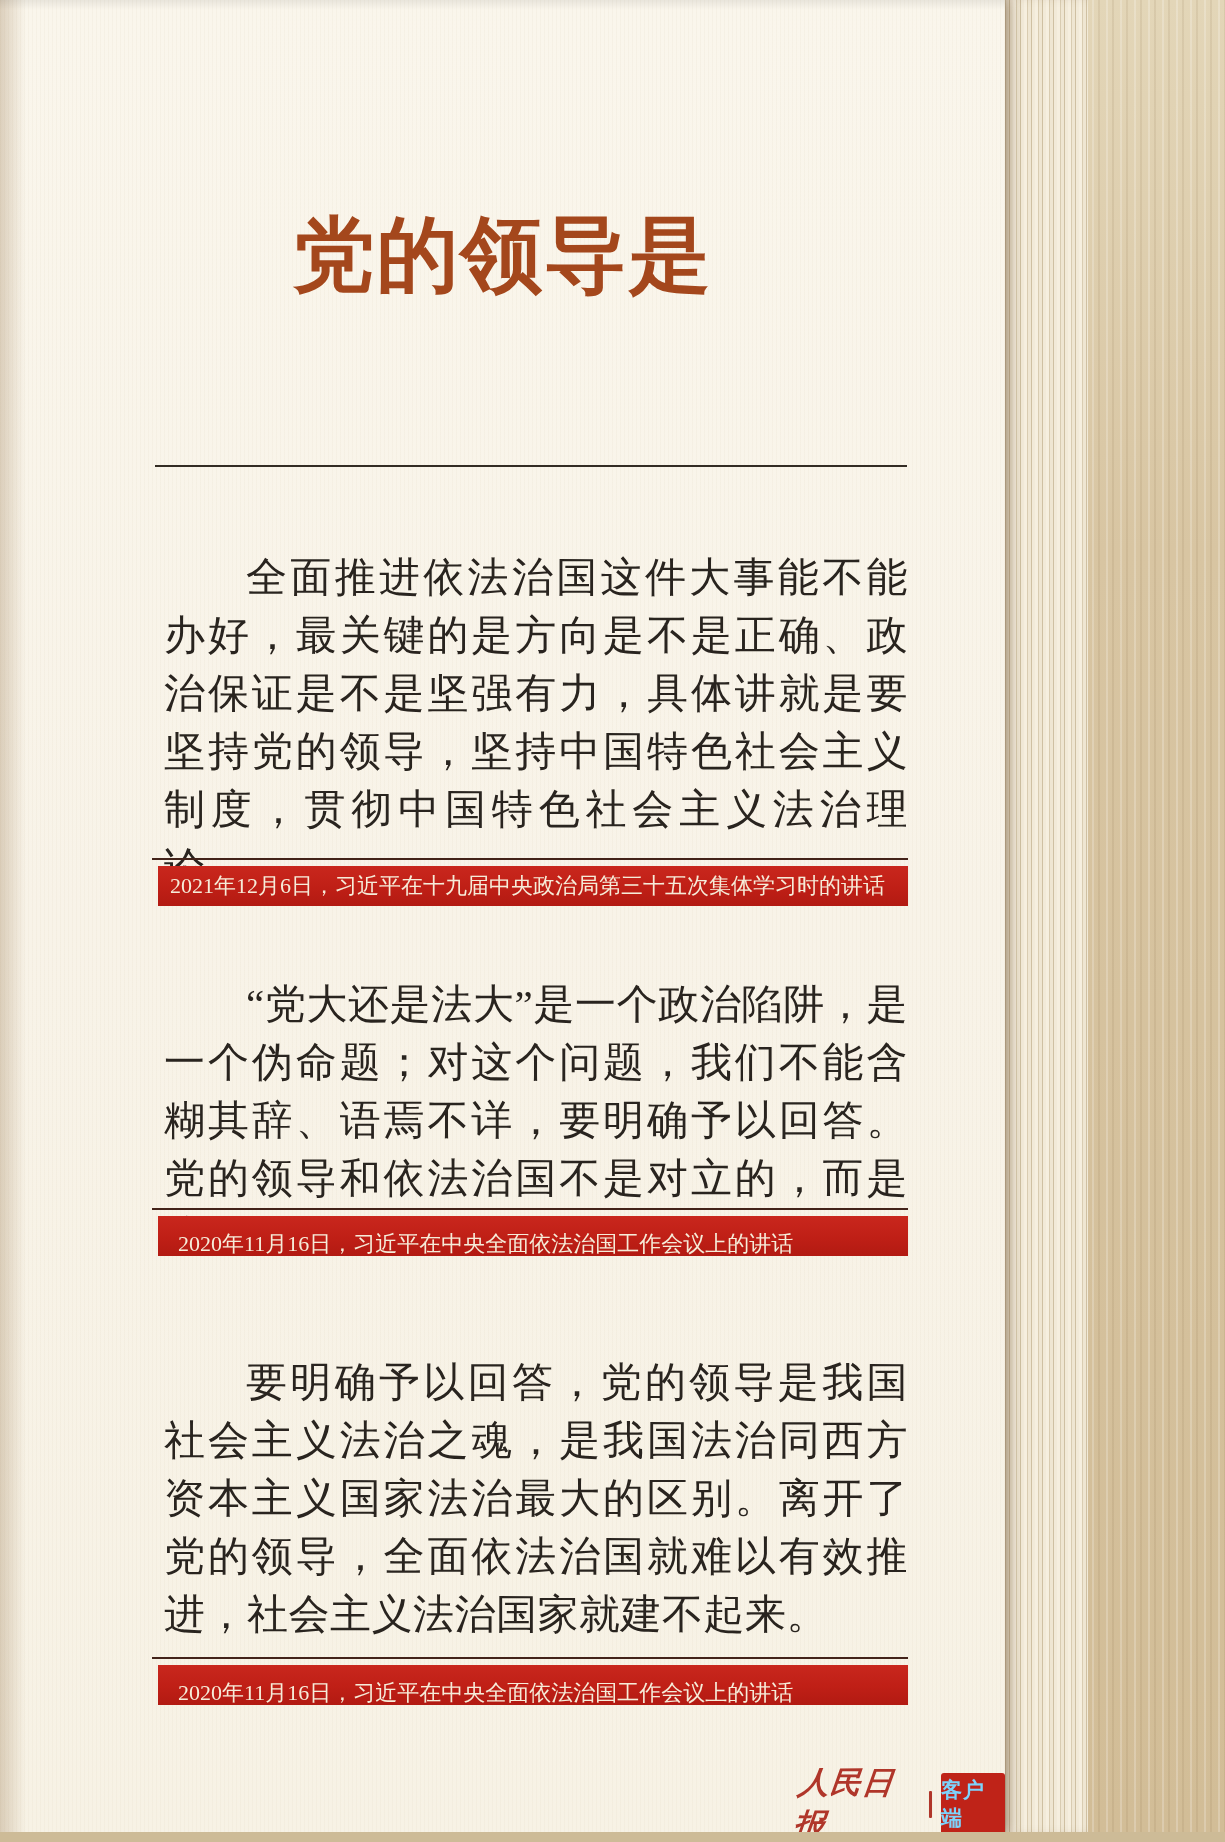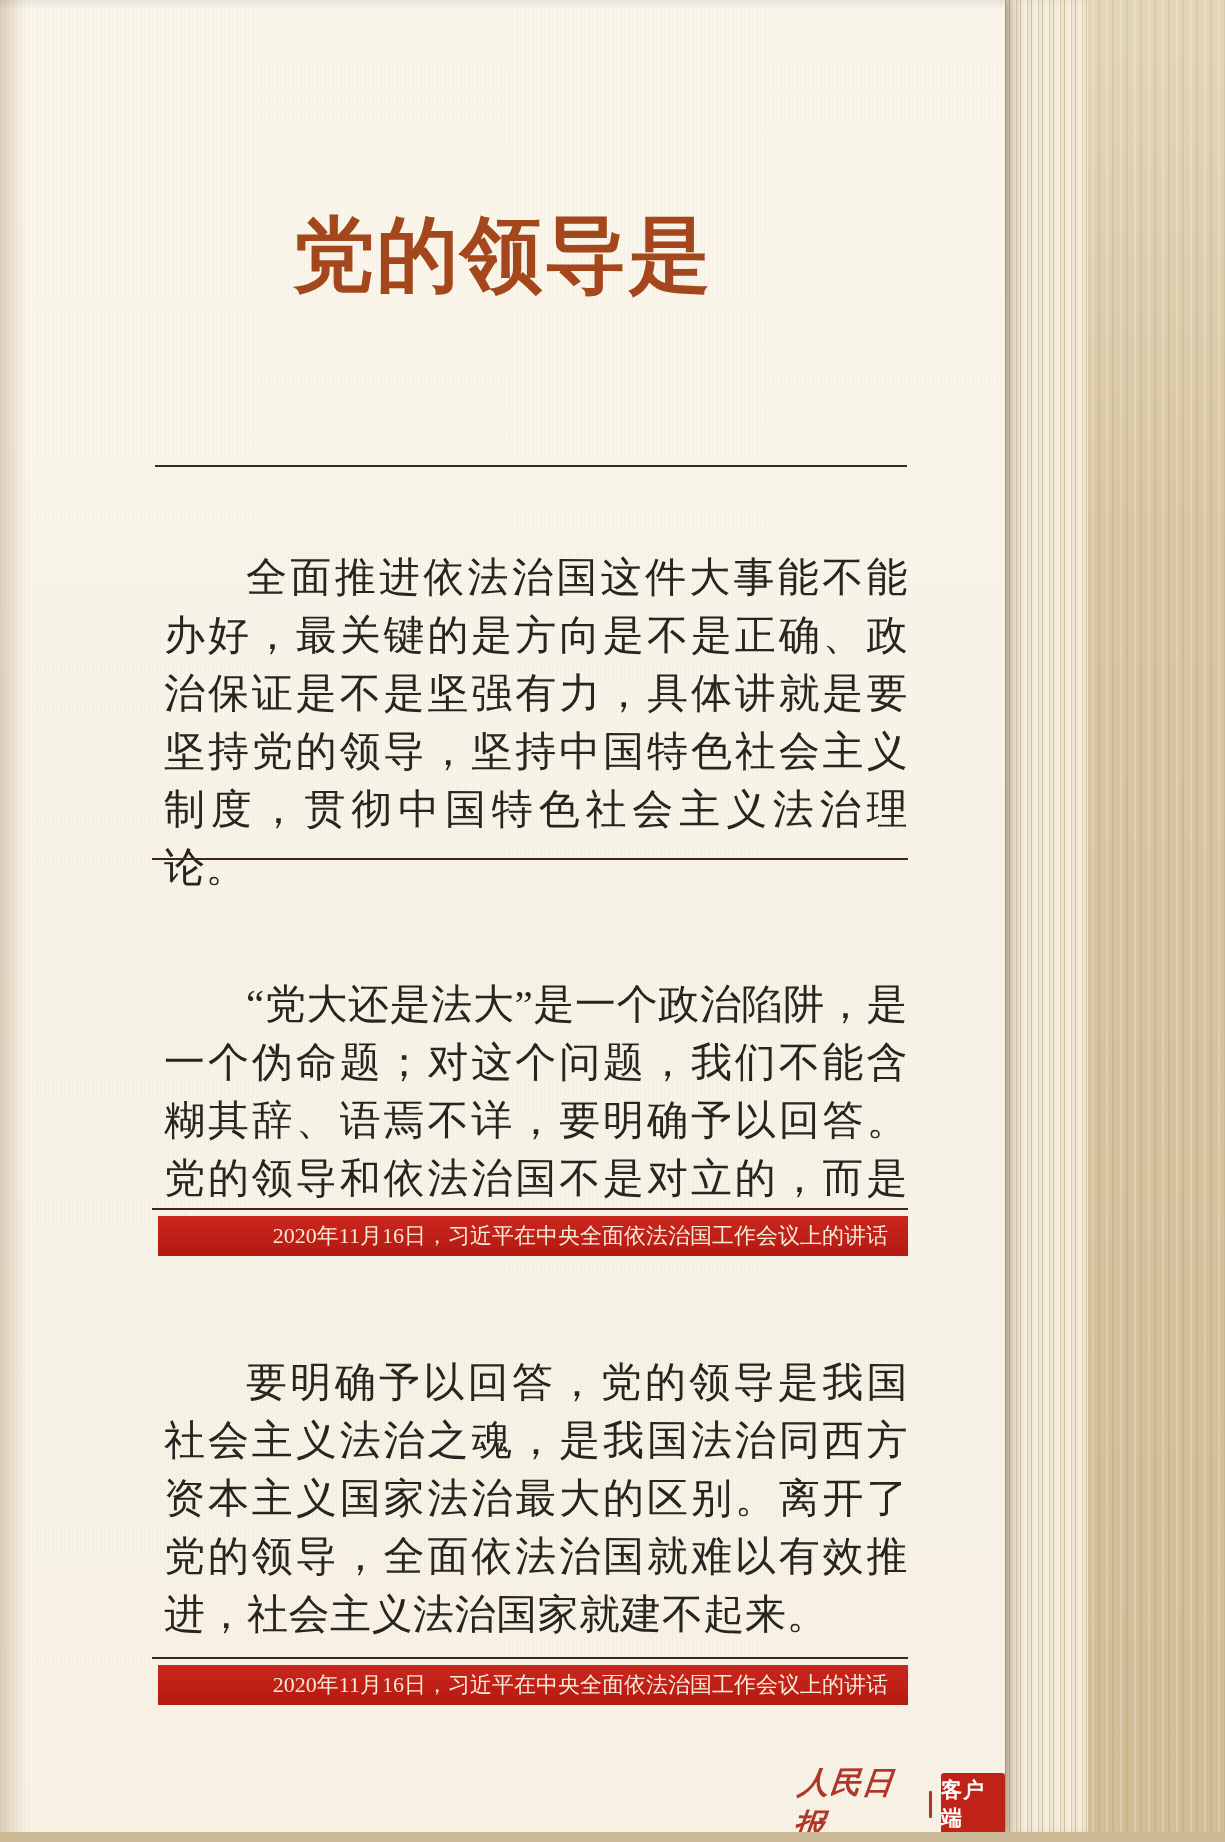--- a/index.html
+++ b/index.html
@@ -60,56 +60,59 @@
   .q2{top:975px;}
   .q3{top:1353px;}
   .src-hairline{
     position:absolute;left:152px;width:756px;height:2px;background:#43231a;
   }
   .h1{top:858px;} .h2{top:1208px;} .h3{top:1657px;}
   .src-banner{
     position:absolute;left:158px;width:750px;height:40px;
     background:linear-gradient(180deg,#c9271d 0,#bf1f16 55%,#b21a12 100%);
     color:#f6ecd9;font-size:22px;line-height:40px;
-    text-align:right;box-sizing:border-box;padding:0 20px;white-space:nowrap;overflow:hidden;
+    box-sizing:border-box;padding:8px 20px;white-space:nowrap;overflow:hidden;
   }
   .b1{top:866px;text-align:left;padding:0 12px;}
   .b2{top:1216px;} .b3{top:1665px;}
   .footer{
     position:absolute;top:1786px;left:796px;height:36px;
     display:flex;align-items:center;gap:9px;
   }
   .brand-script{
     color:#b0362a;font-size:31px;font-weight:700;font-style:italic;
     transform:skewX(-6deg);letter-spacing:1px;
     font-family:"DejaVu Serif","Liberation Serif",serif;
   }
   .brand-bar{width:3px;height:27px;background:#b0362a;border-radius:1px;}
   .brand-box{
-    background:#bf2318;color:#ffffff;font-size:21px;font-weight:700;
+    background:#bf2318;color:#7dd3fc;font-size:21px;font-weight:700;
     padding:3px 0;border-radius:3px;letter-spacing:1px;
     font-family:"Liberation Sans","DejaVu Sans",sans-serif;
   }
 </style>
 </head>
 <body>
 
 <div class="canvas">
   <div class="bg-wood"></div>
   <div class="page-stack"></div>
   <div class="page">
 
     <h1 class="title">
       <span>党的领导是</span><br>
     </h1>
 
     <div class="divider"></div>
 
     <p class="quote-text q1">全面推进依法治国这件大事能不能办好，最关键的是方向是不是正确、政治保证是不是坚强有力，具体讲就是要坚持党的领导，坚持中国特色社会主义制度，贯彻中国特色社会主义法治理论。</p>
     <div class="src-hairline h1"></div>
+    <div class="src-banner b1">
+      <span>2021年12月6日，习近平在十九届中央政治局第三十五次集体学习时的讲话</span>
+    </div>
 
     <p class="quote-text q2">“党大还是法大”是一个政治陷阱，是一个伪命题；对这个问题，我们不能含糊其辞、语焉不详，要明确予以回答。党的领导和依法治国不是对立的，而是统一的。</p>
     <div class="src-hairline h2"></div>
     <div class="src-banner b2">
       <span>2020年11月16日，习近平在中央全面依法治国工作会议上的讲话</span>
     </div>
 
     <p class="quote-text q3">要明确予以回答，党的领导是我国社会主义法治之魂，是我国法治同西方资本主义国家法治最大的区别。离开了党的领导，全面依法治国就难以有效推进，社会主义法治国家就建不起来。</p>
     <div class="src-hairline h3"></div>
     <div class="src-banner b3">

